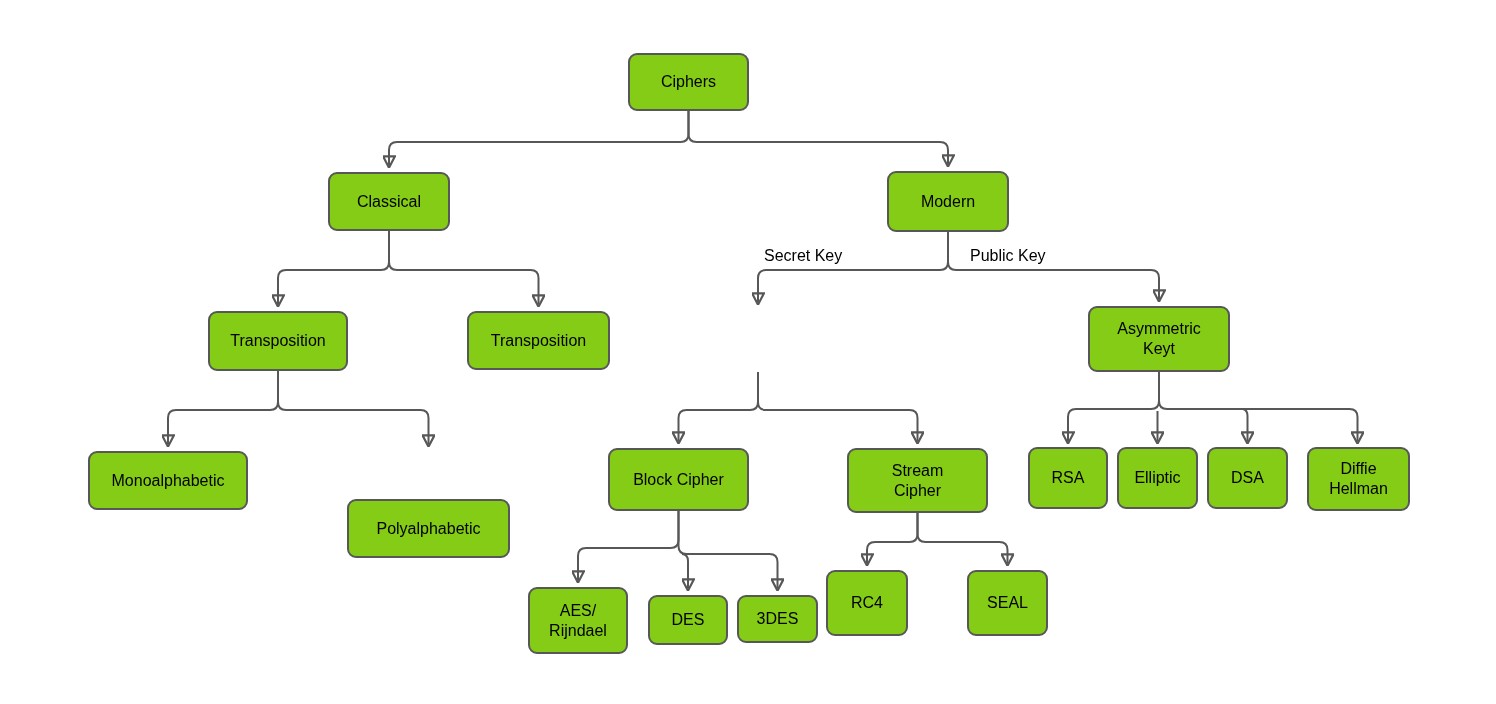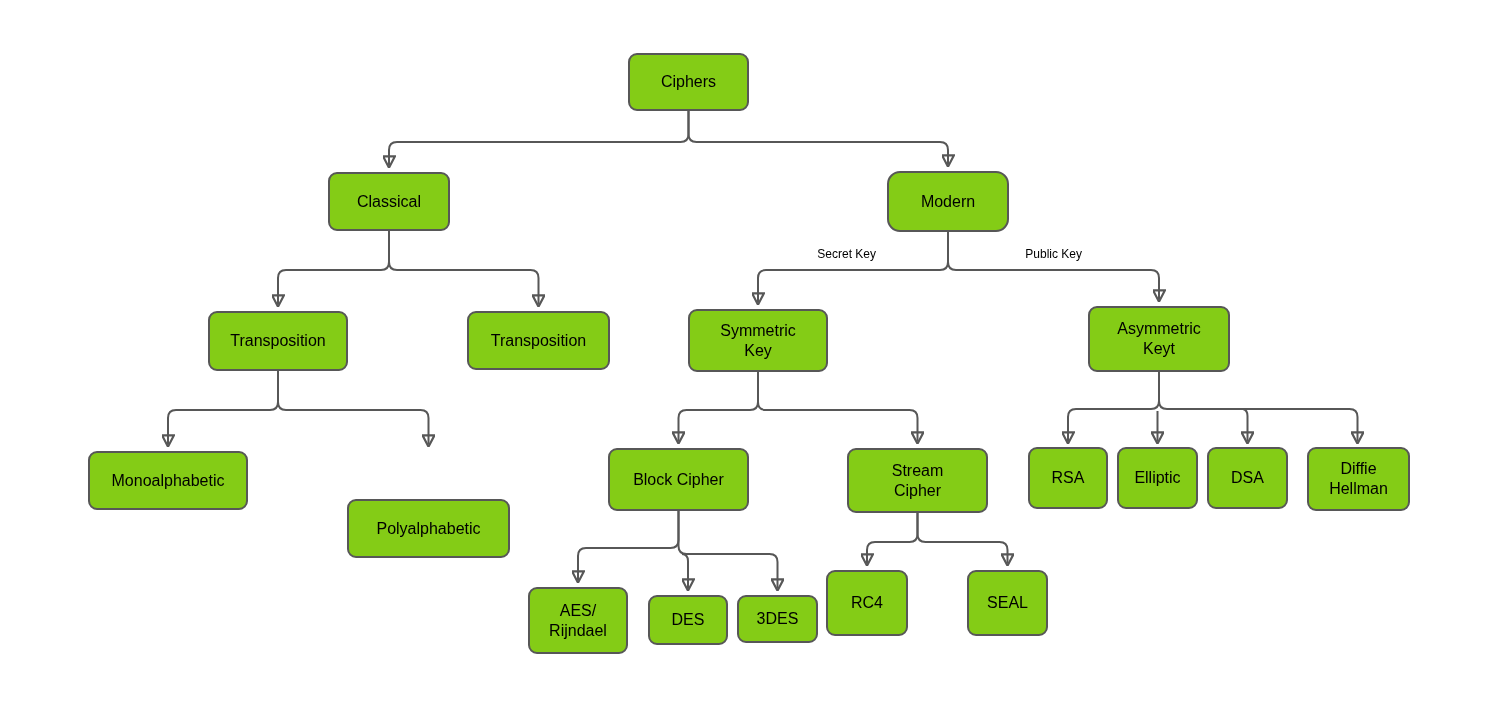--- a/index.html
+++ b/index.html
@@ -23,22 +23,22 @@
   }
   .node .label{
     color:#000000;
     font-size:16px;
     line-height:1.25;
     white-space:pre-line;
   }
   .edge-label{
     position:absolute;
     color:#000000;
-    font-size:12px;
-    text-align:right;
+    font-size:16px;
+    text-align:left;
     background:#ffffff;
     padding:0 2px;
     white-space:nowrap;
   }
 </style>
 </head>
 <body>
 
 <div id="canvas">
 
@@ -81,36 +81,32 @@
   <div class="edge-label" style="left:968px;top:247px;width:112px;">Public Key</div>
 
   <div class="node" style="left:628px;top:53px;width:121px;height:58px;">
     <span class="label">Ciphers</span>
   </div>
 
   <div class="node" style="left:328px;top:172px;width:122px;height:59px;text-align:right;">
     <span class="label">Classical</span>
   </div>
 
-  <div class="node" style="left:887px;top:171px;width:122px;height:61px;border-radius:13px;">
+  <div class="node" style="left:887px;top:171px;width:122px;height:61px;">
     <span class="label">Modern</span>
   </div>
 
   <div class="node" style="left:208px;top:311px;width:140px;height:60px;">
     <span class="label">Transposition</span>
   </div>
 
   <div class="node" style="left:467px;top:311px;width:143px;height:59px;">
     <span class="label">Transposition</span>
   </div>
 
-  <div class="node" style="left:688px;top:309px;width:140px;height:63px;">
-    <span class="label">Symmetric
-Key</span>
-  </div>
 
   <div class="node" style="left:1088px;top:306px;width:142px;height:66px;">
     <span class="label">Asymmetric
 Keyt</span>
   </div>
 
   <div class="node" style="left:88px;top:451px;width:160px;height:59px;">
     <span class="label">Monoalphabetic</span>
   </div>
 

